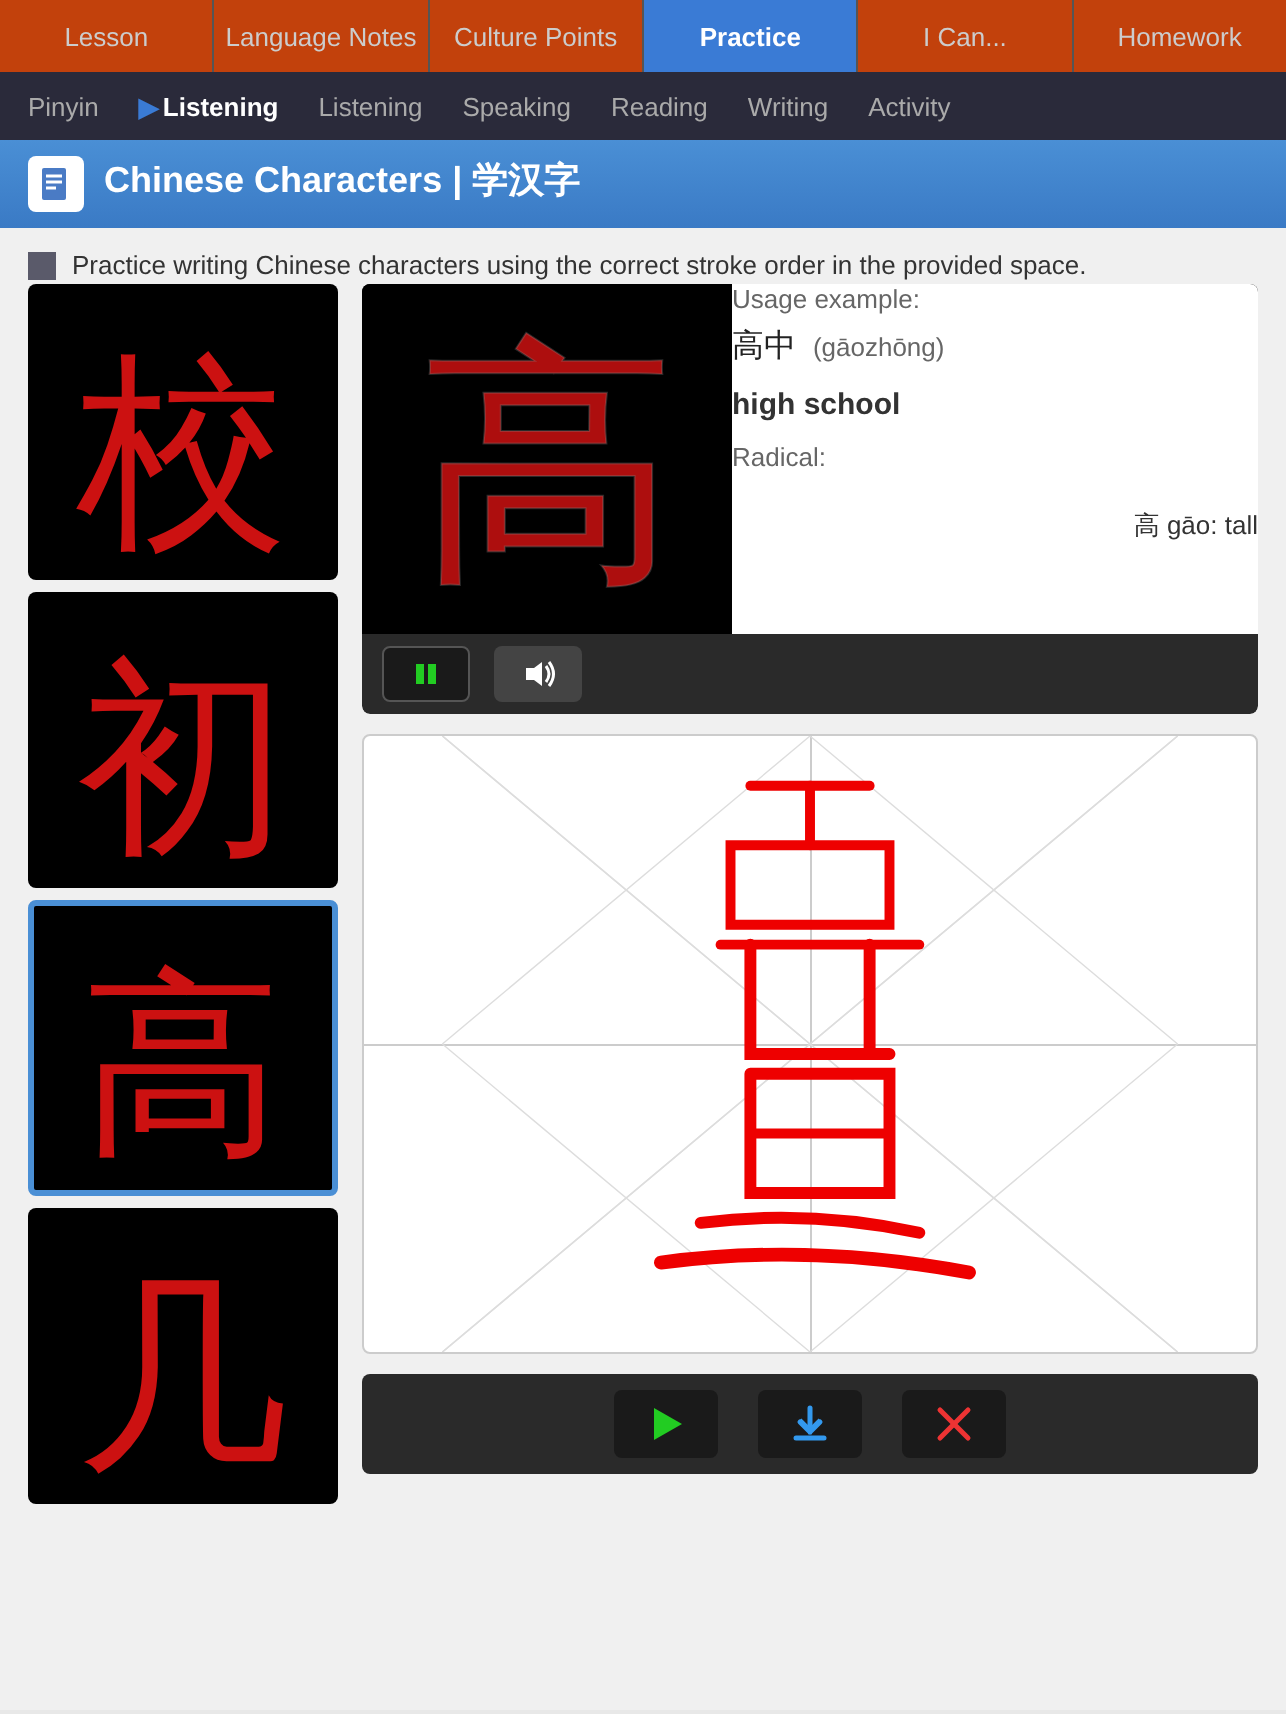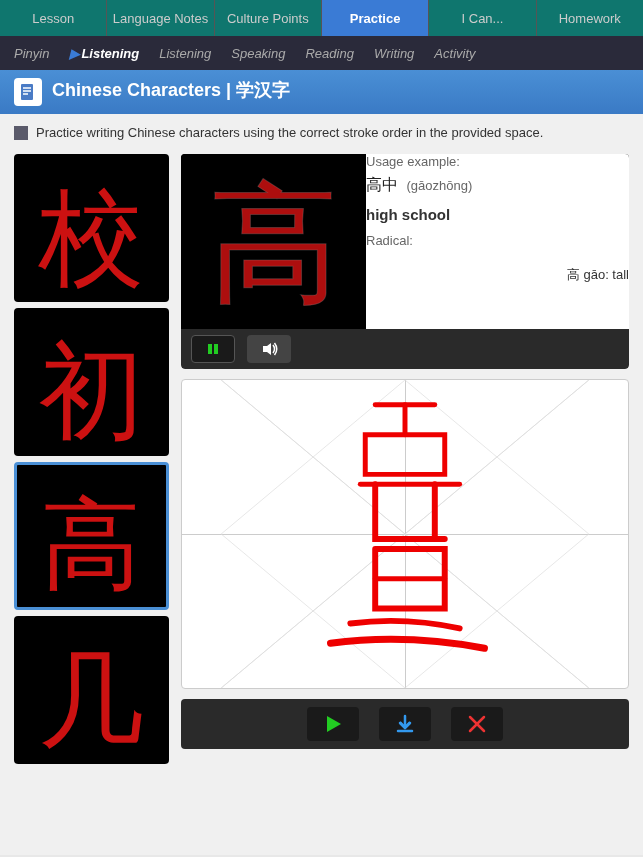--- a/index.html
+++ b/index.html
@@ -1,39 +1,39 @@
 <!DOCTYPE html>
 <html><head>
   <meta charset="utf-8">
   <style>
     * { margin: 0; padding: 0; box-sizing: border-box; }
     body { width: 643px; height: 857px; font-family: -apple-system, 'Helvetica Neue', Arial, sans-serif; background: #e8e8e8; overflow: hidden; }
 
     
-    .top-nav { display: flex; background: #0f766e; height: 36px; }
+    .top-nav { display: flex; background: #c2410c; height: 36px; }
     .top-nav-item { flex: 1; display: flex; align-items: center; justify-content: center; font-size: 13px; color: #ccc; cursor: pointer; border-right: 1px solid #555; }
     .top-nav-item.active { background: #3a7bd5; color: white; font-weight: 600; }
     .top-nav-item:last-child { border-right: none; }
 
     
     .sub-nav { display: flex; background: #2a2a3a; height: 34px; align-items: center; padding: 0 4px; }
-    .sub-nav-item { padding: 4px 10px; font-size: 13px; color: #aaa; cursor: pointer; border-radius: 4px; font-style: italic; }
+    .sub-nav-item { padding: 4px 10px; font-size: 13px; color: #aaa; cursor: pointer; border-radius: 4px; }
     .sub-nav-item.active { color: white; font-weight: 600; }
     .sub-nav-item .arrow { color: #3a7bd5; margin-right: 2px; }
 
     
     .page-header { background: linear-gradient(180deg, #4a8fd5 0%, #3a7ac5 100%); padding: 8px 14px; display: flex; gap: 10px; }
     .page-header-icon { width: 28px; height: 28px; background: white; border-radius: 4px; display: flex; align-items: center; justify-content: center; }
     .page-header-title { font-size: 18px; color: white; font-weight: 600; }
 
     
     .content { background: #f0f0f0; padding: 10px 14px; height: calc(857px - 36px - 34px - 46px); overflow-y: auto; }
 
     
-    .instruction { display: flex; align-items: flex-start; gap: 8px; margin-bottom: 12px; }
+    .instruction { display: flex; align-items: flex-start; gap: 8px; margin-bottom: 0; }
     .instruction-icon { width: 14px; height: 14px; background: #5a5a6a; flex-shrink: 0; margin-top: 2px; }
     .instruction-text { font-size: 13px; color: #333; line-height: 1.4; }
 
     
     .main-layout { display: flex; gap: 12px; }
 
     
     .char-list { width: 155px; flex-shrink: 0; display: flex; flex-direction: column; gap: 6px; }
     .char-card { background: black; border-radius: 4px; overflow: hidden; display: flex; align-items: center; justify-content: center; cursor: pointer; }
     .char-card.selected { border: 3px solid #4a8fd5; }

